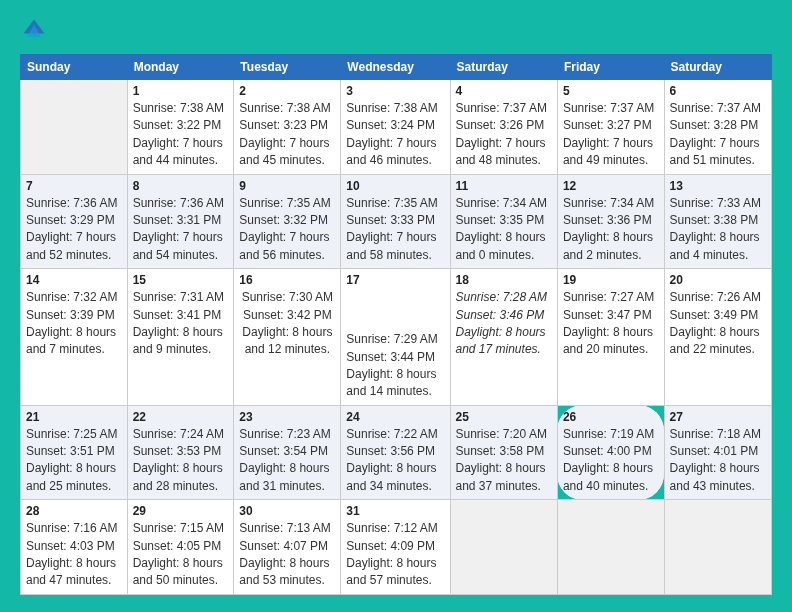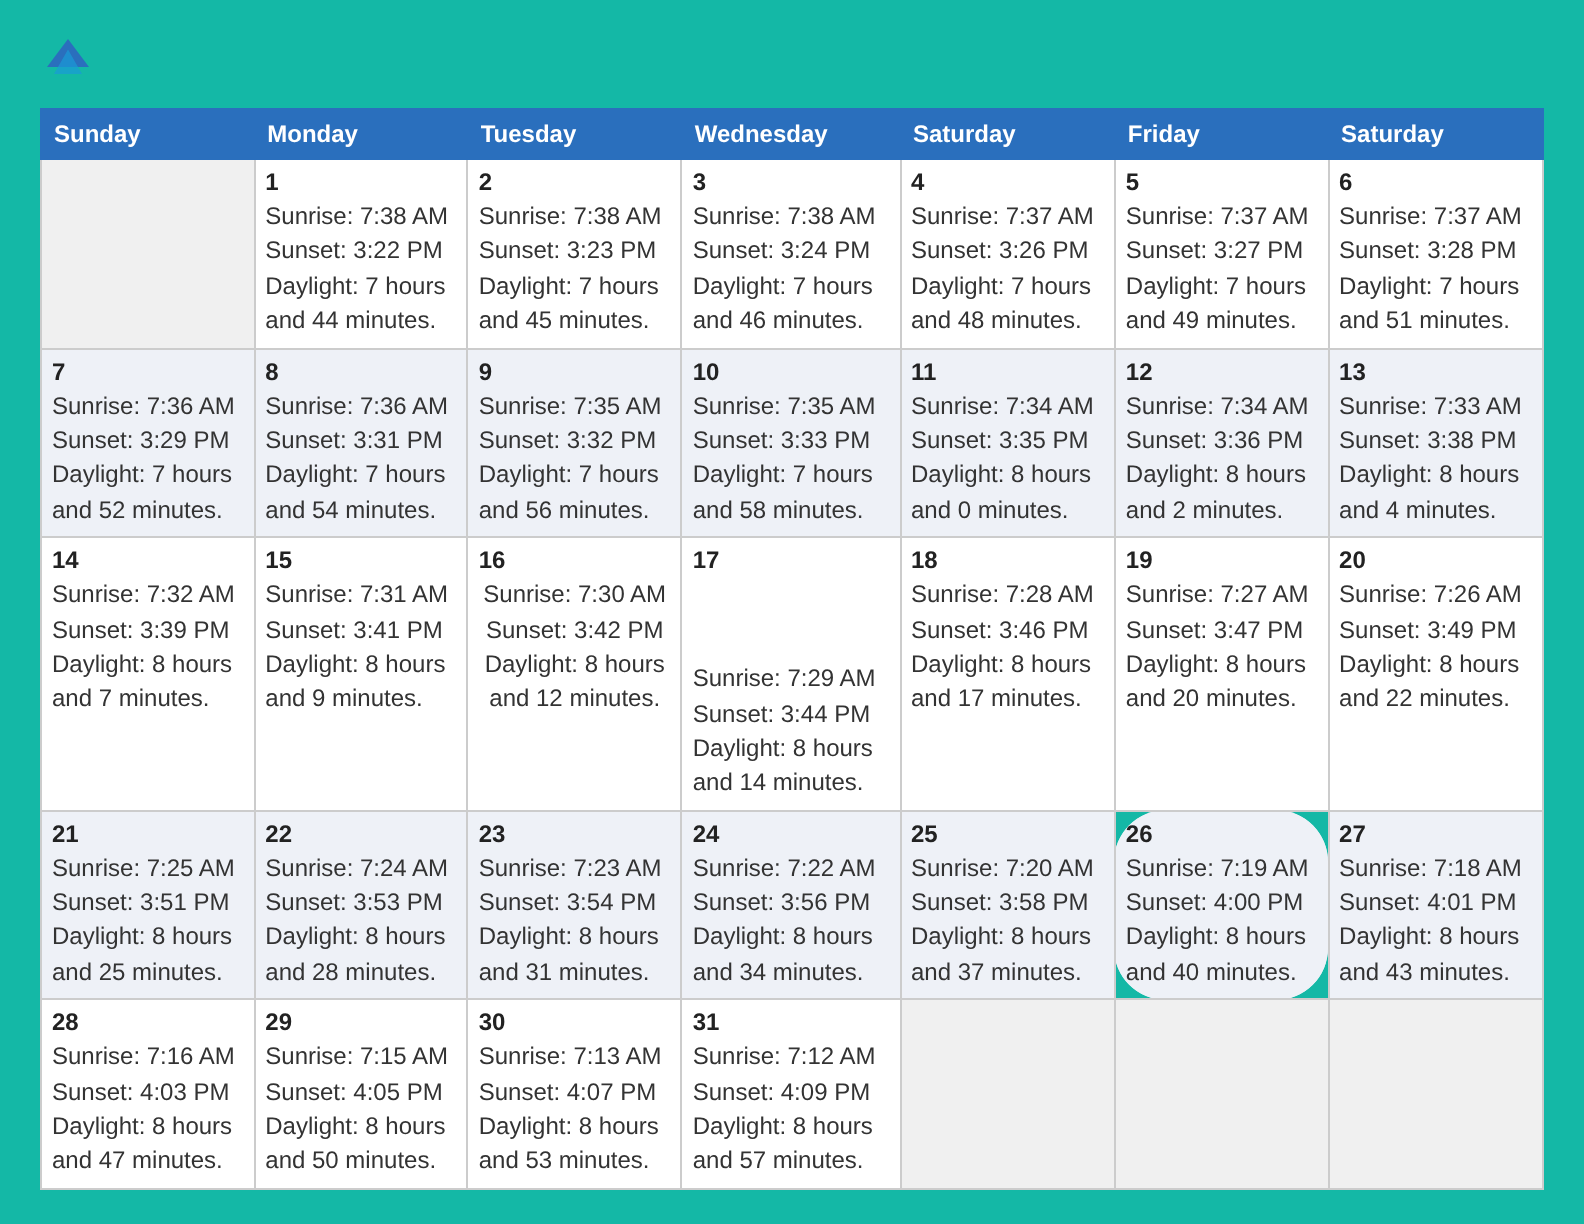--- a/index.html
+++ b/index.html
@@ -257,21 +257,21 @@
           </td>
           <td>
             <span class="day-num">17</span>
             <div class="day-info" style="white-space: pre-line; margin-top: 44px;">Sunrise: 7:29 AM
 Sunset: 3:44 PM
 Daylight: 8 hours
 and 14 minutes.</div>
           </td>
           <td>
             <span class="day-num">18</span>
-            <div class="day-info" style="white-space: pre-line;">Sunrise: 7:28 AM
+            <div class="day-info" style="white-space: pre-line; font-style: italic;">Sunrise: 7:28 AM
 Sunset: 3:46 PM
 Daylight: 8 hours
 and 17 minutes.</div>
           </td>
           <td>
             <span class="day-num">19</span>
             <div class="day-info" style="white-space: pre-line;">Sunrise: 7:27 AM
 Sunset: 3:47 PM
 Daylight: 8 hours
 and 20 minutes.</div>

